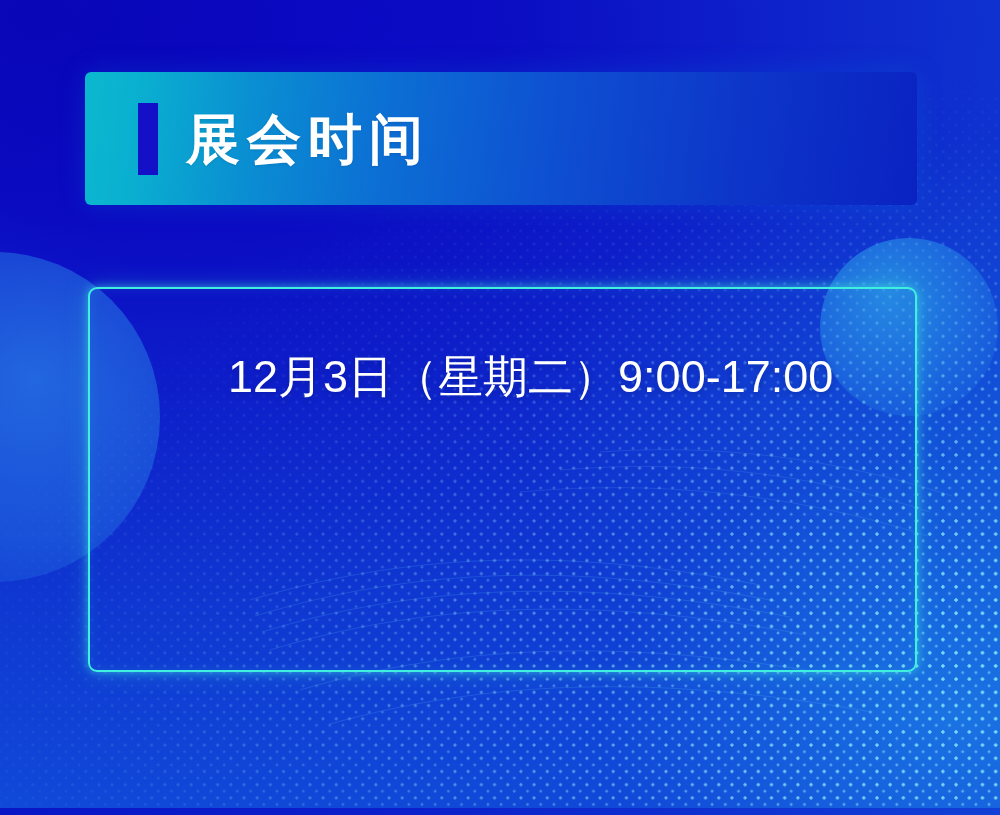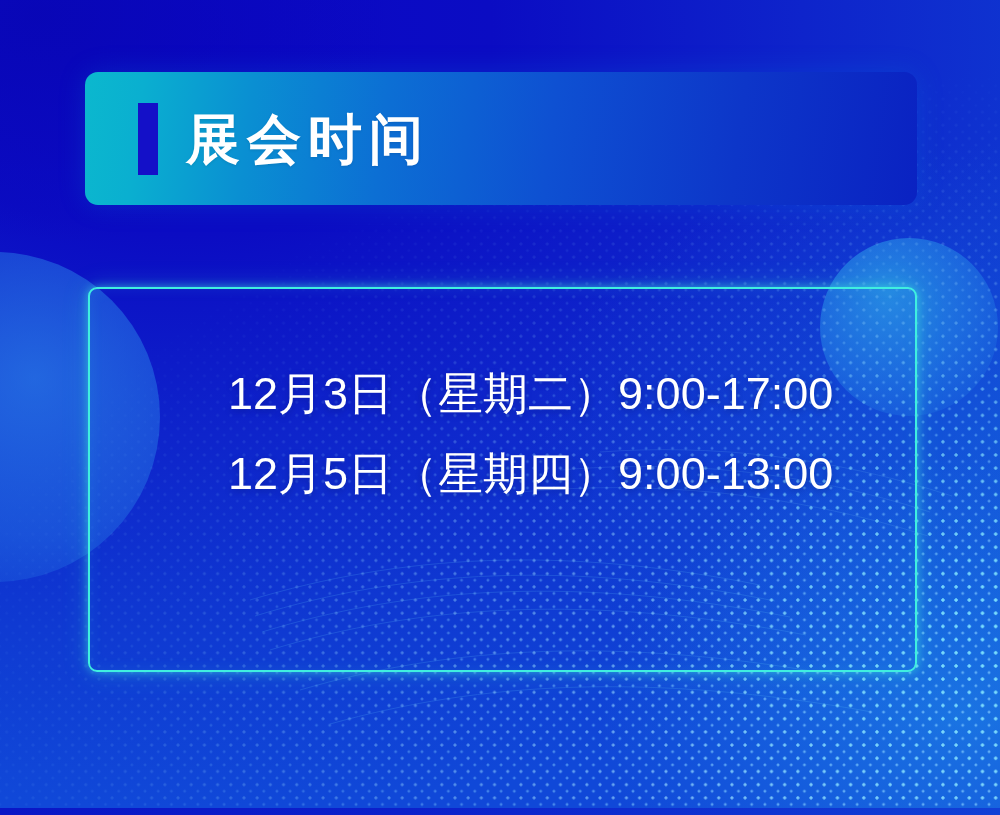--- a/index.html
+++ b/index.html
@@ -88,21 +88,21 @@
     opacity: 0.55;
   }
 
   
   .banner {
     position: absolute;
     left: 85px;
     top: 72px;
     width: 832px;
     height: 133px;
-    border-radius: 13px;
+    border-radius: 6px;
     background: linear-gradient(97deg,
         #0BB8CE 0%,
         #0AAFD0 7%,
         #0A8FD2 20%,
         #0C6FD4 36%,
         #0E50D2 56%,
         #0D36C9 78%,
         #0A22C2 100%);
     display: flex;
     align-items: center;
@@ -137,21 +137,21 @@
     border-radius: 9px;
     box-shadow:
       0 0 10px rgba(63,239,224,0.55),
       0 0 26px rgba(63,239,224,0.22),
       inset 0 0 14px rgba(63,239,224,0.10);
     box-sizing: border-box;
   }
   .schedule {
     position: absolute;
     left: 138px;
-    top: 65px;
+    top: 48px;
     right: 30px;
   }
   .schedule-line {
     color: #FFFFFF;
     font-size: 45px;
     font-weight: 400;
     line-height: 80px;
     white-space: nowrap;
     letter-spacing: 0px;
     text-shadow: 0 2px 6px rgba(3,20,110,0.35);
@@ -198,19 +198,18 @@
   <div class="dots-bright"></div>
 
   <div class="banner">
     <div class="accent-bar"></div>
     <div class="banner-title">展会时间</div>
   </div>
 
   <div class="frame">
     <div class="schedule">
       <div class="schedule-line">12月3日（星期二）9:00-17:00</div>
-      <div class="schedule-line">12月5日（星期四）9:00-13:00</div>
     </div>
   </div>
 
   <div class="bottom-strip"></div>
 
 </div>
 
 </body></html>

